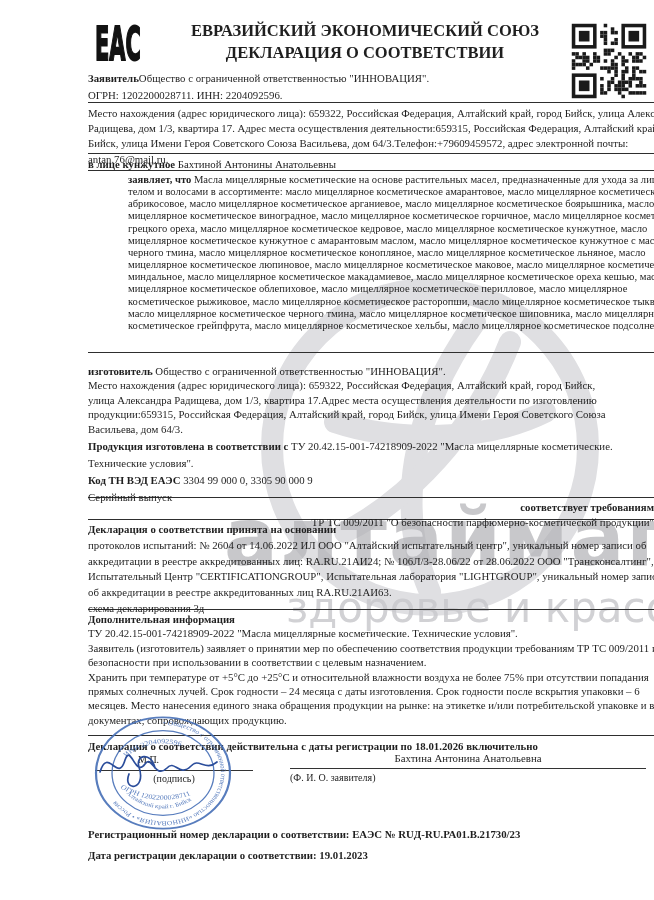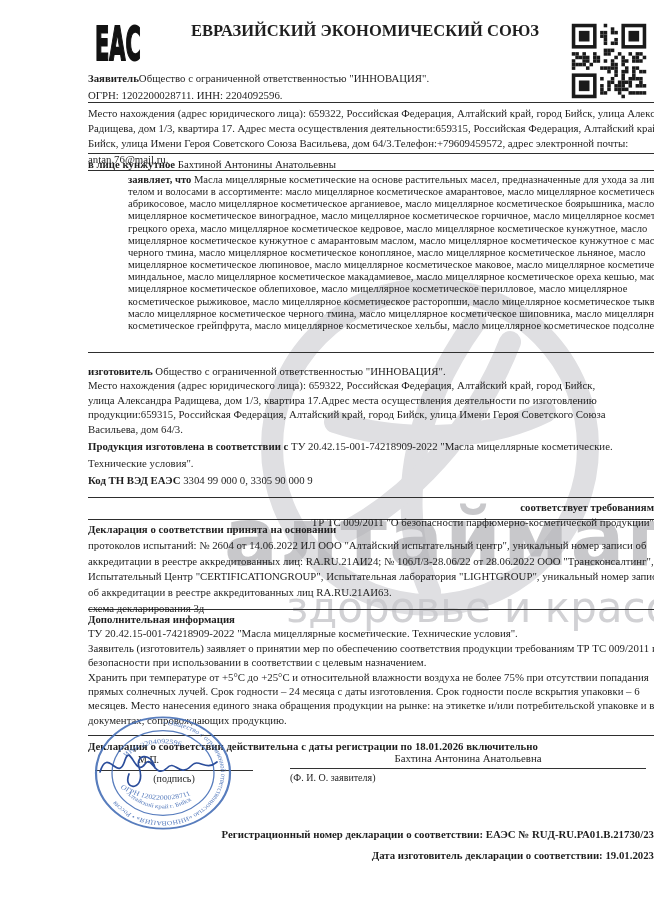--- a/index.html
+++ b/index.html
@@ -36,21 +36,21 @@
   #applicant{top:70px;line-height:16.5px;}
   #address{top:106px;width:604px;line-height:15.2px;}
   #director{top:157px;}
   #declares{top:174px;line-height:12.15px;font-size:10.6px;margin-left:40px;}
   #manufacturer{top:364px;width:524px;line-height:14.4px;}
   #product{top:438px;line-height:17px;}
   #compliance{top:500px;line-height:14.5px;text-align:right;}
   #basis{top:522px;width:584px;line-height:15.8px;}
   #additional{top:612px;width:584px;line-height:14.4px;}
   #validity{top:739px;font-weight:bold;}
-  #registration{top:824px;line-height:20.5px;font-weight:bold;text-align:right;}
+  #registration{top:824px;line-height:20.5px;font-weight:bold;}
   
   .sigline{position:absolute;border-top:1px solid #333;height:0;z-index:2;}
   #sig-left-line{left:95px;top:770px;width:158px;}
   #sig-left-cap{position:absolute;left:95px;top:773px;width:158px;text-align:center;font-size:10px;z-index:2;}
   #sig-mp{position:absolute;left:138px;top:754px;font-size:10px;z-index:2;}
   #fio{position:absolute;left:290px;top:752px;width:356px;text-align:center;z-index:2;}
   #sig-right-line{left:290px;top:768px;width:356px;}
   #fio-cap{position:absolute;left:290px;top:772px;width:356px;text-align:left;font-size:10px;z-index:2;}
   #stamp{position:absolute;left:92px;top:714px;z-index:3;opacity:.92;}
   #signature{position:absolute;left:94px;top:734px;z-index:4;}
@@ -69,20 +69,21 @@
     </g>
   </svg>
   <div id="wm-brand" class="wm">алтаймаг</div>
   <div id="wm-tagline" class="wm">здоровье и красота</div>
 
   <svg id="eac-logo" width="48" height="52" viewBox="0 0 48 52">
     <text x="1" y="44" font-family="'DejaVu Sans',sans-serif" font-weight="bold" font-size="46" fill="#121212" stroke="#121212" stroke-width="2" textLength="46" lengthAdjust="spacingAndGlyphs">ЕАС</text>
   </svg>
   <div id="title">
     <div>ЕВРАЗИЙСКИЙ ЭКОНОМИЧЕСКИЙ СОЮЗ</div>
+    <div>ДЕКЛАРАЦИЯ О СООТВЕТСТВИИ</div>
   </div>
   <svg id="qr" width="78" height="78" viewBox="-0.5 -0.5 22 22">
     <g fill="#1a1a1a">
       <g>
         <rect x="0" y="0" width="7" height="7"></rect>
           <rect x="1" y="1" width="5" height="5" fill="#fff"></rect>
           <rect x="2" y="2" width="3" height="3"></rect>
       </g>
       <g>
         <rect x="14" y="0" width="7" height="7"></rect>
@@ -241,20 +242,21 @@
   </section>
 
   <section class="sec" id="manufacturer">
     <p><span class="b">изготовитель </span><span>Общество с ограниченной ответственностью "ИННОВАЦИЯ".</span></p>
     <p>Место нахождения (адрес юридического лица): 659322, Российская Федерация, Алтайский край, город Бийск, улица Александра Радищева, дом 1/3, квартира 17.Адрес места осуществления деятельности по изготовлению продукции:659315, Российская Федерация, Алтайский край, город Бийск, улица Имени Героя Советского Союза Васильева, дом 64/3.</p>
   </section>
 
   <section class="sec" id="product">
     <p><span class="b">Продукция изготовлена в соответствии с </span><span>ТУ 20.42.15-001-74218909-2022 "Масла мицеллярные косметические. Технические условия".</span></p>
     <p><span class="b">Код ТН ВЭД ЕАЭС </span><span>3304 99 000 0, 3305 90 000 9</span></p>
+    <p>Серийный выпуск</p>
   </section>
 
   <section class="sec" id="compliance">
     <p class="b">соответствует требованиям</p>
     <p>ТР ТС 009/2011 "О безопасности парфюмерно-косметической продукции"</p>
   </section>
 
   <section class="sec" id="basis">
     <p class="b">Декларация о соответствии принята на основании</p>
     <p>протоколов испытаний: № 2604 от  14.06.2022 ИЛ ООО "Алтайский испытательный центр", уникальный номер записи об аккредитации в реестре аккредитованных лиц: RA.RU.21АИ24; № 106Л/3-28.06/22 от 28.06.2022 ООО "Трансконсалтинг", Испытательный Центр "CERTIFICATIONGROUP", Испытательная лаборатория "LIGHTGROUP", уникальный номер записи об аккредитации в реестре аккредитованных лиц RA.RU.21АИ63.</p>
@@ -297,16 +299,16 @@
       <text font-size="7"><textPath href="#arcBot" startOffset="4">Алтайский край г. Бийск</textPath></text>
     </g>
   </svg>
 
   <svg id="signature" width="130" height="64" viewBox="0 0 130 64">
     <path d="M6,38 C14,12 24,50 31,26 C37,9 41,44 51,30 C58,20 61,46 73,34 C81,25 85,44 97,32 C105,23 111,38 123,28 M35,40 C28,58 53,57 45,33 C41,21 57,17 61,34" stroke="#2b4d9b" stroke-width="1.7" fill="none" stroke-linecap="round"></path>
   </svg>
 
   <section class="sec" id="registration">
     <p><span>Регистрационный номер декларации о соответствии: </span><span>ЕАЭС № RUД-RU.РА01.В.21730/23</span></p>
-    <p><span>Дата изготовитель декларации о соответствии: </span><span>19.01.2023</span></p>
+    <p><span>Дата регистрации декларации о соответствии: </span><span>19.01.2023</span></p>
   </section>
 
 </div>
 
 </body></html>

